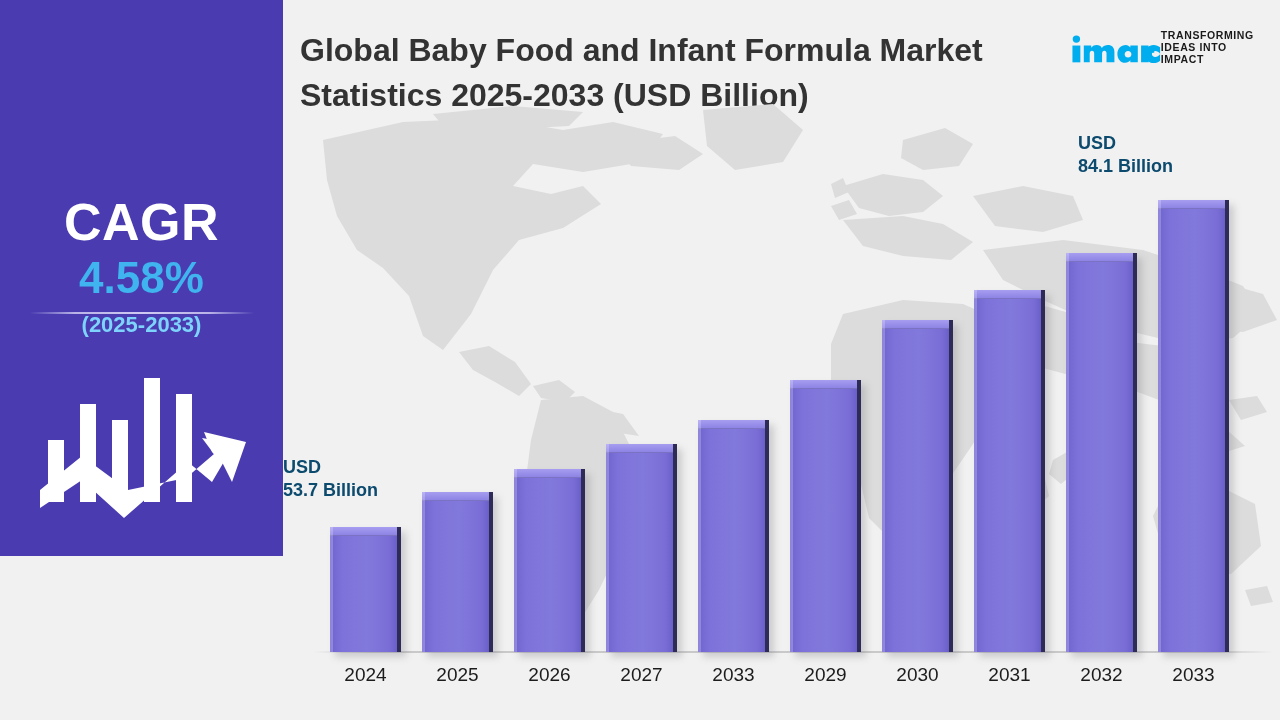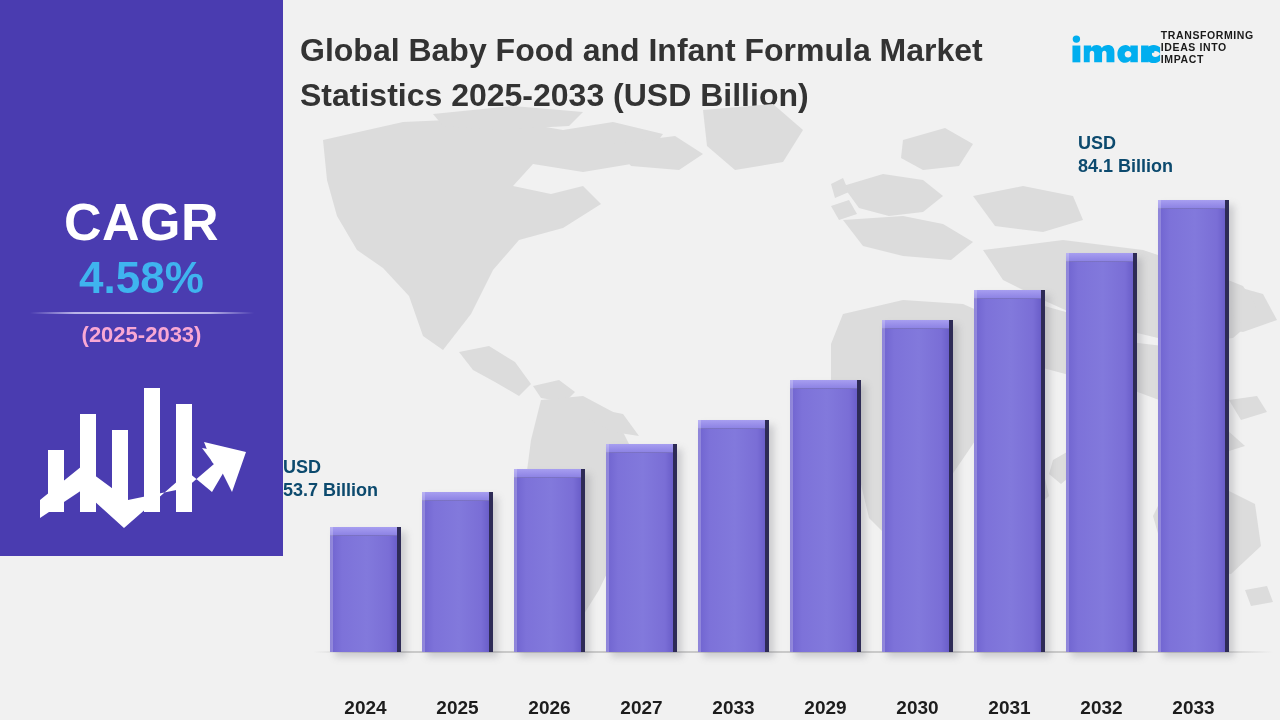--- a/index.html
+++ b/index.html
@@ -23,22 +23,21 @@
   }
   .cagr-value{
     margin-top:8px;
     font-size:44px;font-weight:bold;color:#3fb4ef;line-height:1;
   }
   .cagr-divider{
     margin-top:12px;width:224px;height:2px;
     background:linear-gradient(to right,#4a3cb0,#b9b3e8 20%,#cfc9f2 50%,#b9b3e8 80%,#4a3cb0);
   }
   .cagr-period{
-    margin-top:10px;
-    font-size:22px;font-weight:bold;color:#f9a8d4;line-height:1;
+    font-size:22px;font-weight:bold;color:#7dd3fc;line-height:1;
   }
   .cagr-icon{
     margin-top:34px;width:212px;height:170px;
   }
 
   
   .chart-title{
     position:absolute;left:300px;top:28px;width:740px;
     font-size:32px;font-weight:bold;color:#333333;line-height:1.42;
   }
@@ -82,21 +81,21 @@
   .bar::after{ 
     content:"";position:absolute;left:0;top:0;bottom:0;width:3px;
     background:rgba(255,255,255,0.22);
   }
   .bar-label{
     position:absolute;
     font-size:18px;font-weight:bold;color:#0c4a6e;line-height:1.25;
   }
   .year-label{
     position:absolute;top:664px;text-align:center;
-    font-size:19px;font-weight:bold;color:#1c1c1c;margin-top:33px;
+    font-size:19px;font-weight:normal;color:#1c1c1c;
   }
 </style>
 </head>
 <body>
 
 <div class="canvas">
 
   <div class="cagr-panel">
     <div class="cagr-title">CAGR</div>
     <div class="cagr-value">4.58%</div>

